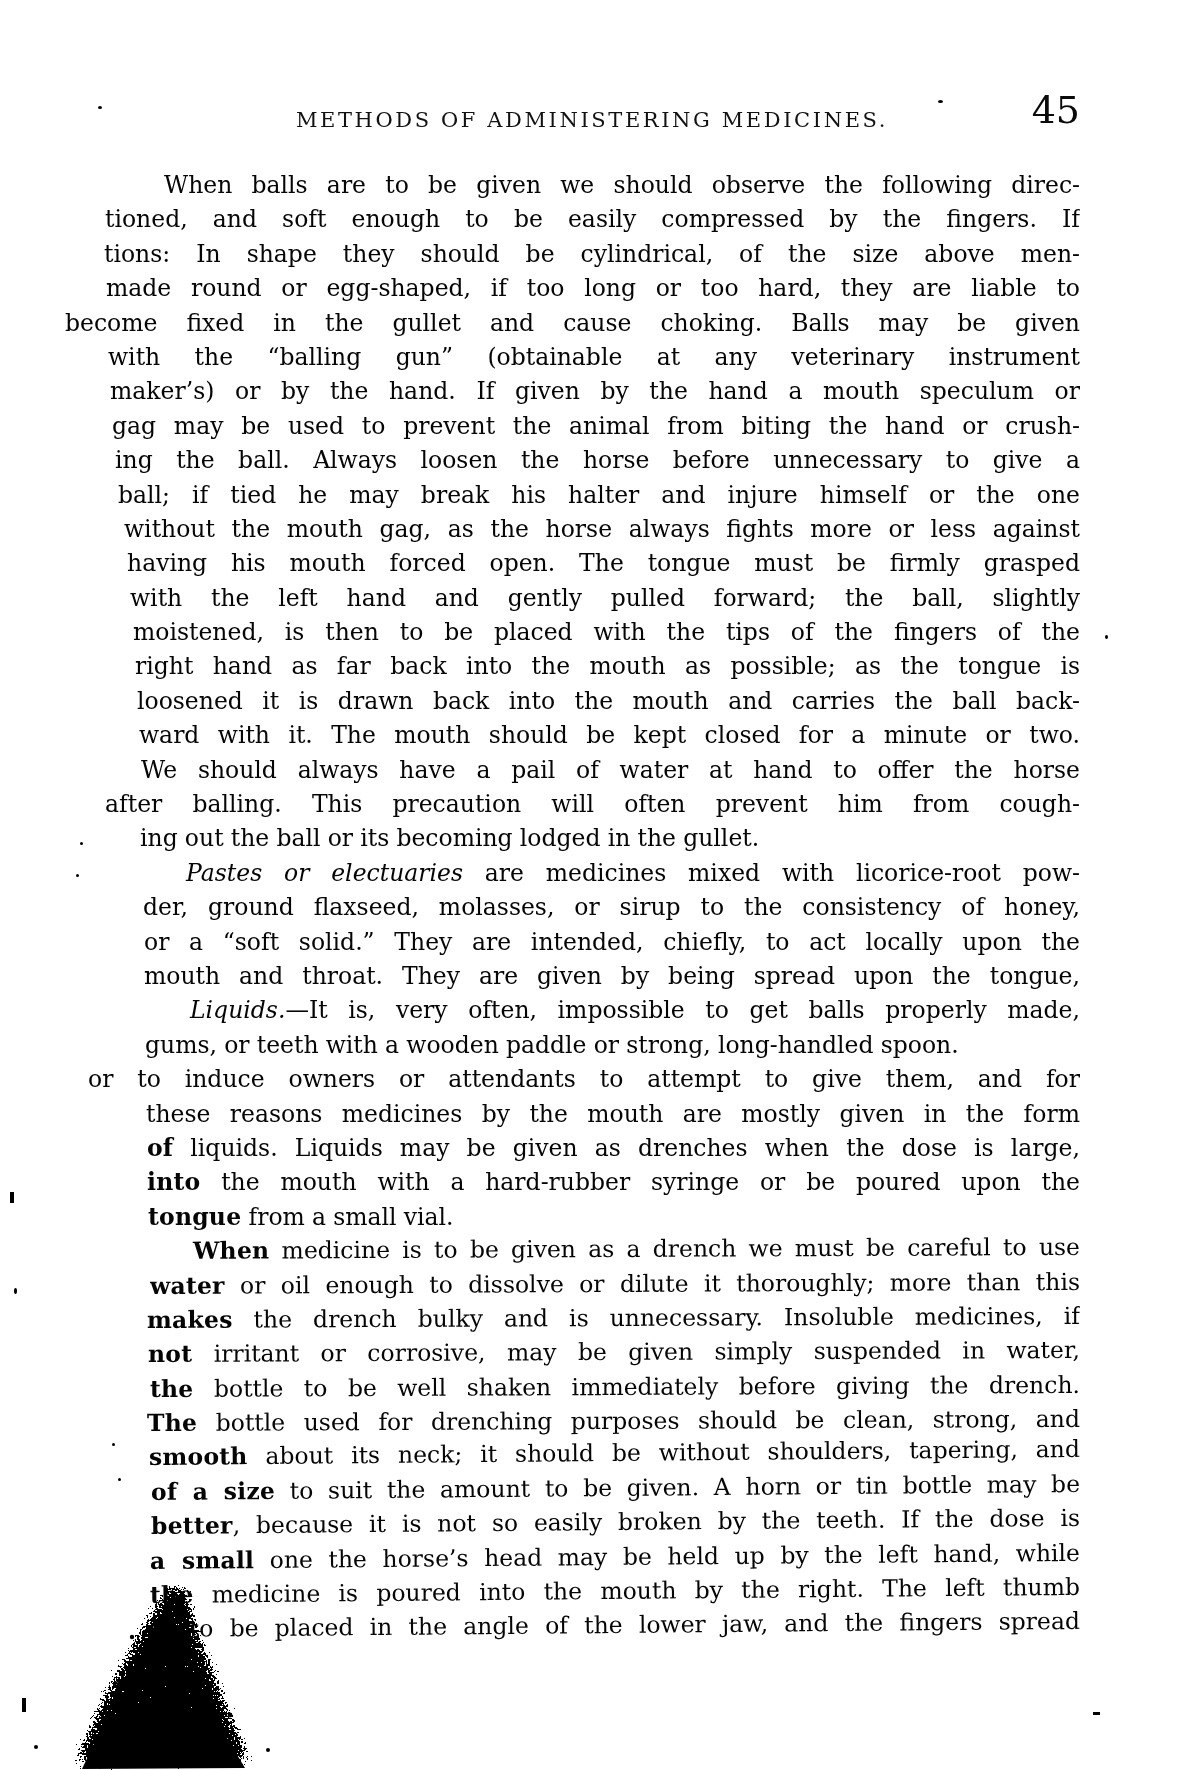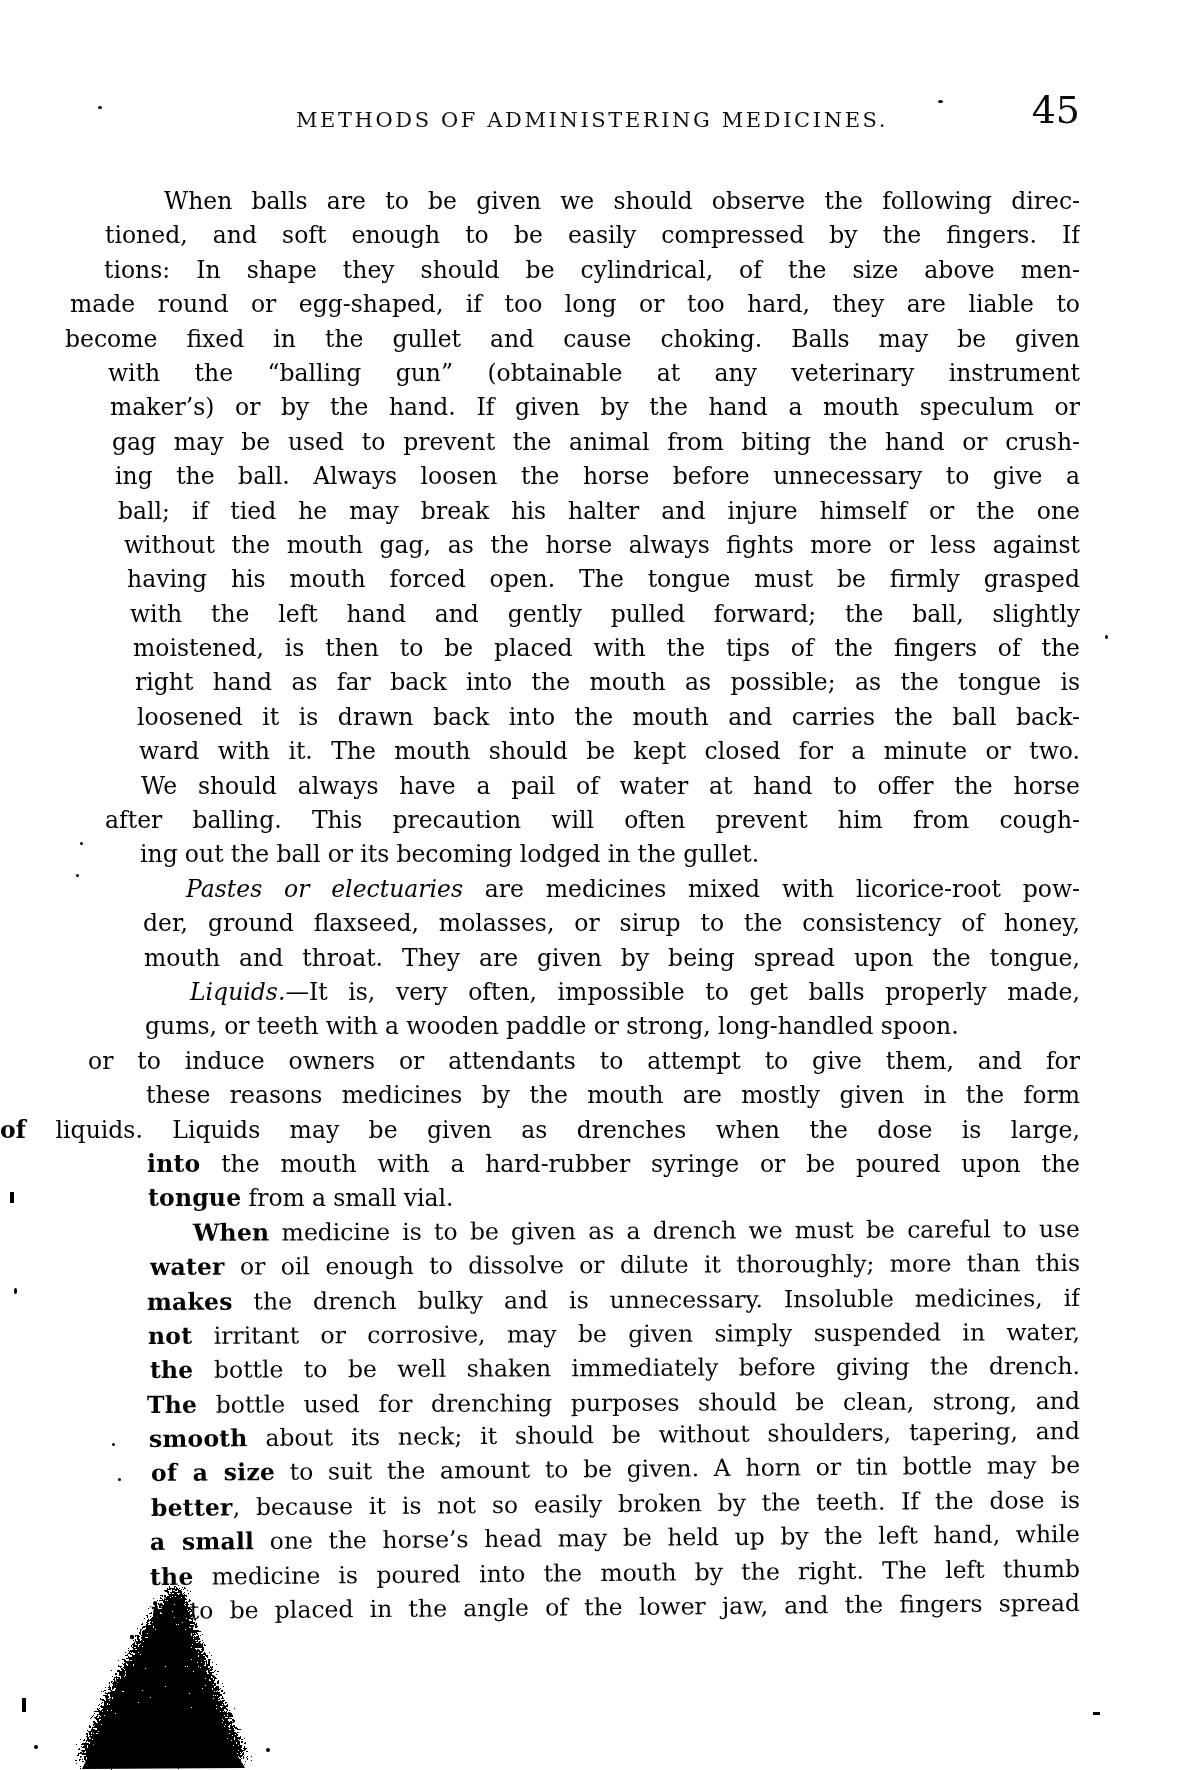--- a/index.html
+++ b/index.html
@@ -1,21 +1,21 @@
 <!DOCTYPE html>
 <html><head>
 <meta charset="utf-8">
 <style>
   html,body{margin:0;padding:0;background:#ffffff;}
   .page{position:relative;width:1200px;height:1770px;background:#ffffff;overflow:hidden;
         font-family:"DejaVu Serif","Liberation Serif",serif;color:#050505;}
   .runhead{position:absolute;top:108px;left:104px;width:976px;text-align:center;
            font-size:21px;letter-spacing:2.6px;white-space:nowrap;color:#111;}
   .folio{position:absolute;top:88px;left:1000px;width:80px;text-align:right;font-size:38px;color:#0a0a0a;}
-  .bodytext{position:absolute;top:184px;left:0;width:1080px;}
+  .bodytext{position:absolute;top:168px;left:0;width:1080px;}
   .line{font-size:23.5px;line-height:34.4px;height:34.4px;overflow:hidden;
         text-align:justify;text-align-last:justify;word-spacing:-0.3px;}
   .line.last{text-align-last:left;}
   .ind1{text-indent:60px;}
   .ind2{text-indent:45px;}
   .it{font-style:italic;}
   .sm{font-weight:700;letter-spacing:0.2px;}
   .ta{transform:rotate(-0.25deg);transform-origin:0 50%;}
   .tb{transform:rotate(-0.5deg);transform-origin:0 50%;}
   .speck{position:absolute;background:#000;}
@@ -27,45 +27,46 @@
 
 <div class="page">
 
   <div class="runhead">METHODS OF ADMINISTERING MEDICINES.</div>
   <div class="folio">45</div>
 
   <div class="bodytext">
     <div class="line ind1" style="margin-left:104px"><span>When balls are to be given we should observe the following direc-</span></div>
     <div class="line" style="margin-left:105px"><span>tioned, and soft enough to be easily compressed by the fingers.  If</span></div>
     <div class="line" style="margin-left:104px"><span>tions: In shape they should be cylindrical, of the size above men-</span></div>
-    <div class="line" style="margin-left:70px"><span>made round or egg-shaped, if too long or too hard, they are liable to</span></div>
+    <div class="line" style="margin-left:106px"><span>made round or egg-shaped, if too long or too hard, they are liable to</span></div>
     <div class="line" style="margin-left:65px"><span>become fixed in the gullet and cause choking.  Balls may be given</span></div>
     <div class="line" style="margin-left:108px"><span>with the “balling gun” (obtainable at any veterinary instrument</span></div>
     <div class="line" style="margin-left:110px"><span>maker’s) or by the hand.  If given by the hand a mouth speculum or</span></div>
     <div class="line" style="margin-left:112px"><span>gag may be used to prevent the animal from biting the hand or crush-</span></div>
     <div class="line" style="margin-left:115px"><span>ing the ball.  Always loosen the horse before unnecessary to give a</span></div>
     <div class="line" style="margin-left:118px"><span>ball; if tied he may break his halter and injure himself or the one</span></div>
     <div class="line" style="margin-left:124px"><span>without the mouth gag, as the horse always fights more or less against</span></div>
     <div class="line" style="margin-left:127px"><span>having his mouth forced open.  The tongue must be firmly grasped</span></div>
     <div class="line" style="margin-left:130px"><span>with the left hand and gently pulled forward; the ball, slightly</span></div>
     <div class="line" style="margin-left:133px"><span>moistened, is then to be placed with the tips of the fingers of the</span></div>
     <div class="line" style="margin-left:135px"><span>right hand as far back into the mouth as possible; as the tongue is</span></div>
     <div class="line" style="margin-left:137px"><span>loosened it is drawn back into the mouth and carries the ball back-</span></div>
     <div class="line" style="margin-left:139px"><span>ward with it.  The mouth should be kept closed for a minute or two.</span></div>
     <div class="line" style="margin-left:141px"><span>We should always have a pail of water at hand to offer the horse</span></div>
     <div class="line" style="margin-left:105px"><span>after balling.  This precaution will often prevent him from cough-</span></div>
     <div class="line last" style="margin-left:140px"><span>ing out the ball or its becoming lodged in the gullet.</span></div>
     <div class="line ind2" style="margin-left:141px"><span class="it">Pastes or electuaries</span><span> are medicines mixed with licorice-root pow-</span></div>
     <div class="line" style="margin-left:143px"><span>der, ground flaxseed, molasses, or sirup to the consistency of honey,</span></div>
+    <div class="line" style="margin-left:144px"><span>or a “soft solid.”  They are intended, chiefly, to act locally upon the</span></div>
     <div class="line" style="margin-left:144px"><span>mouth and throat.  They are given by being spread upon the tongue,</span></div>
     <div class="line ind2" style="margin-left:145px"><span class="it">Liquids.</span><span>—It is, very often, impossible to get balls properly made,</span></div>
     <div class="line last" style="margin-left:145px"><span>gums, or teeth with a wooden paddle or strong, long-handled spoon.</span></div>
     <div class="line" style="margin-left:88px"><span>or to induce owners or attendants to attempt to give them, and for</span></div>
     <div class="line" style="margin-left:146px"><span>these reasons medicines by the mouth are mostly given in the form</span></div>
-    <div class="line" style=""><span class="sm">of</span><span> liquids.  Liquids may be given as drenches when the dose is large,</span></div>
+    <div class="line" style="margin-left:147px"><span class="sm">of</span><span> liquids.  Liquids may be given as drenches when the dose is large,</span></div>
     <div class="line" style="margin-left:147px"><span class="sm">into</span><span> the mouth with a hard-rubber syringe or be poured upon the</span></div>
     <div class="line last" style="margin-left:148px"><span class="sm">tongue</span><span> from a small vial.</span></div>
     <div class="line ind2 ta" style="margin-left:148px"><span class="sm">When</span><span> medicine is to be given as a drench we must be careful to use</span></div>
     <div class="line ta" style="margin-left:150px"><span class="sm">water</span><span> or oil enough to dissolve or dilute it thoroughly; more than this</span></div>
     <div class="line ta" style="margin-left:147px"><span class="sm">makes</span><span> the drench bulky and is unnecessary.  Insoluble medicines, if</span></div>
     <div class="line ta" style="margin-left:148px"><span class="sm">not</span><span> irritant or corrosive, may be given simply suspended in water,</span></div>
     <div class="line ta" style="margin-left:150px"><span class="sm">the</span><span> bottle to be well shaken immediately before giving the drench.</span></div>
     <div class="line ta" style="margin-left:147px"><span class="sm">The</span><span> bottle used for drenching purposes should be clean, strong, and</span></div>
     <div class="line tb" style="margin-left:149px"><span class="sm">smooth</span><span> about its neck; it should be without shoulders, tapering, and</span></div>
     <div class="line tb" style="margin-left:151px"><span class="sm">of a size</span><span> to suit the amount to be given.  A horn or tin bottle may be</span></div>

